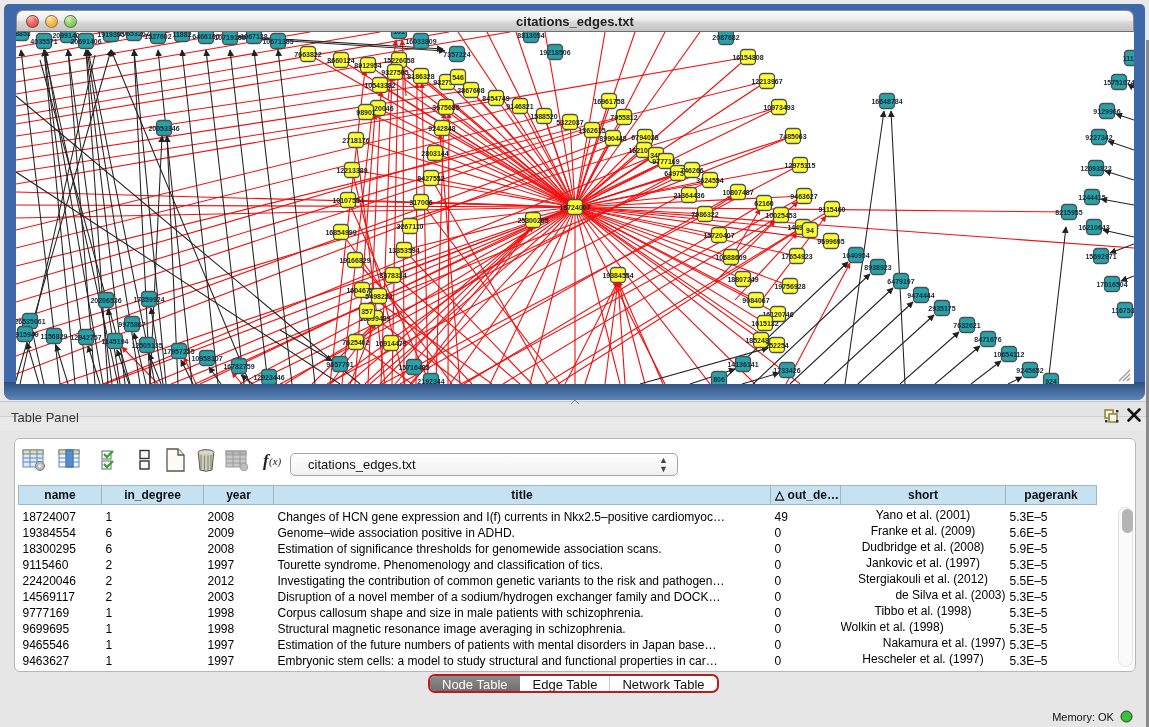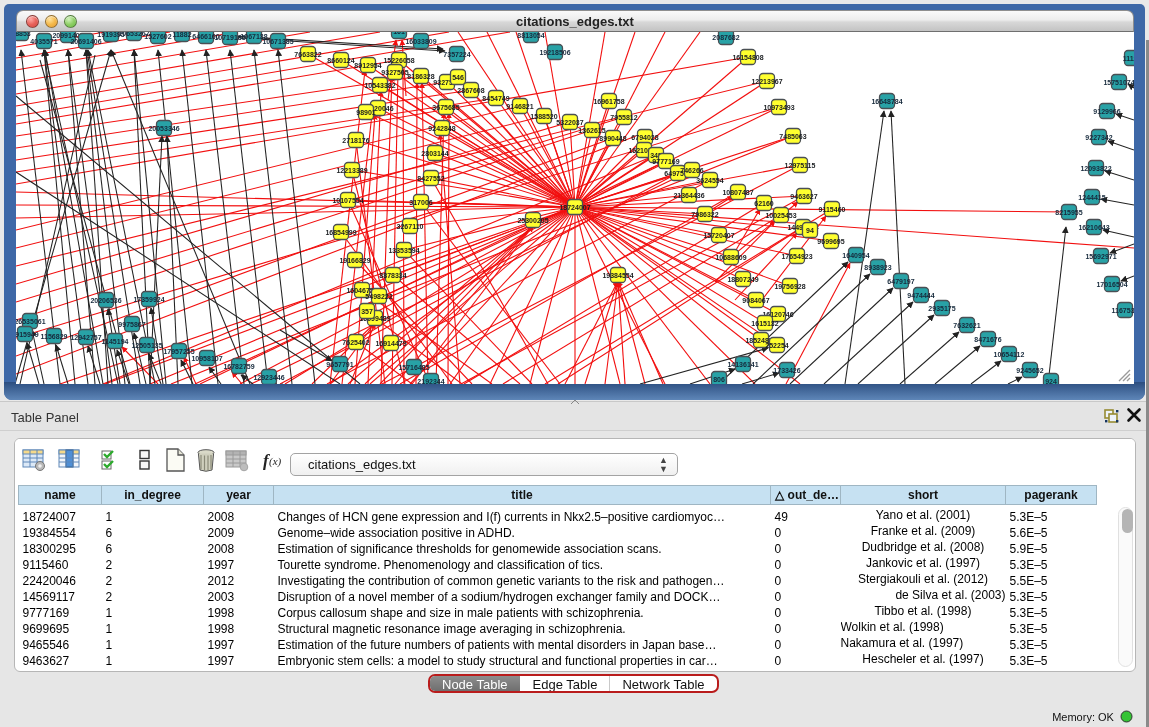--- a/index.html
+++ b/index.html
@@ -1,21 +1,21 @@
 <!DOCTYPE html>
 <html><head><meta charset="utf-8"><style>
 *{margin:0;padding:0;box-sizing:border-box}
 body{width:1149px;height:727px;background:#e9e9e9;font-family:"Liberation Sans",sans-serif;position:relative;overflow:hidden}
 .frame{position:absolute;left:4px;top:4px;width:1141px;height:396px;background:#3e68a7;border-radius:5px 5px 8px 8px}
 .frame:before{content:"";position:absolute;left:0;right:0;bottom:0;height:18px;background:linear-gradient(180deg,#2c4e80,#5e86b8);border-radius:0 0 8px 8px}
 .titlebar{position:absolute;left:16px;top:10px;width:1118px;height:22px;background:linear-gradient(180deg,#fafafa 0%,#ececec 45%,#d8d8d8 55%,#c3c3c3 100%);border-radius:7px 7px 0 0;border:1px solid #8e8e8e;border-bottom:1px solid #6f6f6f}
 .tl{position:absolute;top:4px;width:13px;height:13px;border-radius:50%;border:1px solid rgba(0,0,0,.4);box-shadow:inset 0 1px 1px rgba(255,255,255,.6)}
 .title{position:absolute;top:3px;left:0;width:100%;text-align:center;font-size:13px;font-weight:bold;color:#222}
 .canvas{position:absolute;left:16px;top:32px;width:1118px;height:352px;background:#fff;overflow:hidden}
-.tpheader{position:absolute;left:0;top:401px;width:1149px;height:30px;background:#e4e4e4;border-top:1px solid #c8c8c8;border-bottom:1px solid #cfcfcf}
+.tpheader{position:absolute;left:0;top:401px;width:1149px;height:16px;background:#e4e4e4;border-top:1px solid #c8c8c8;border-bottom:1px solid #cfcfcf}
 .tpheader .lbl{position:absolute;left:11px;top:8px;font-size:13px;color:#333}
 .panelbg{position:absolute;left:0;top:431px;width:1149px;height:296px;background:#e6e6e6}
 .container{position:absolute;left:14px;top:438px;width:1122px;height:234px;background:#fff;border:1px solid #b6b6b6;border-radius:6px;overflow:hidden}
 .toolbar{position:absolute;left:0;top:0;width:100%;height:46px;background:#fff}
 .combo{position:absolute;left:275px;top:14px;width:388px;height:23px;background:linear-gradient(180deg,#ffffff,#f0f0f0);border:1px solid #a3a3a3;border-radius:5px;font-size:13px;color:#111;line-height:21px;padding-left:17px}
 .combo .arrows{position:absolute;right:9px;top:2px;font-size:9px;color:#444;line-height:9px}
 table.grid{position:absolute;left:3px;top:46px;border-collapse:collapse;table-layout:fixed;width:1078px;font-size:12px}
 table.grid th{background:#c6e1f2;border:1px solid #9fb6c3;font-weight:bold;font-size:12px;color:#111;height:19px;padding:0;overflow:hidden;white-space:nowrap}
 table.grid td{height:16px;line-height:13px;padding:3px 0 0 4px;overflow:hidden;white-space:nowrap;color:#000;border:none}
 .scroll{position:absolute;right:2px;top:68px;width:15px;height:160px;background:#fafafa;border:1px solid #e0e0e0;border-radius:8px}
@@ -713,21 +713,21 @@
           <td>0</td>
           <td style="text-align:left;padding:0">Wolkin et al. (1998)</td>
           <td>5.3E–5</td>
         </tr>
 <tr>
           <td>9465546</td>
           <td>1</td>
           <td>1997</td>
           <td>Estimation of the future numbers of patients with mental disorders in Japan base…</td>
           <td>0</td>
-          <td style="text-align:left;padding:0">Nakamura et al. (1997)</td>
+          <td style="text-align:right;padding:0">Nakamura et al. (1997)</td>
           <td>5.3E–5</td>
         </tr>
 <tr>
           <td>9463627</td>
           <td>1</td>
           <td>1997</td>
           <td>Embryonic stem cells: a model to study structural and functional properties in car…</td>
           <td>0</td>
           <td style="text-align:center;padding:0">Hescheler et al. (1997)</td>
           <td>5.3E–5</td>

